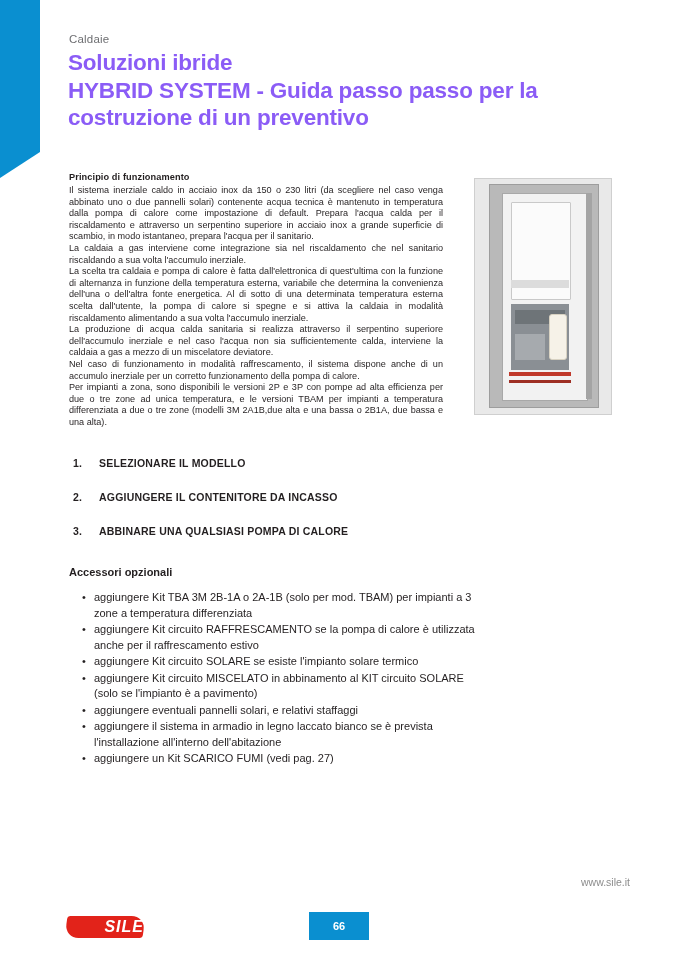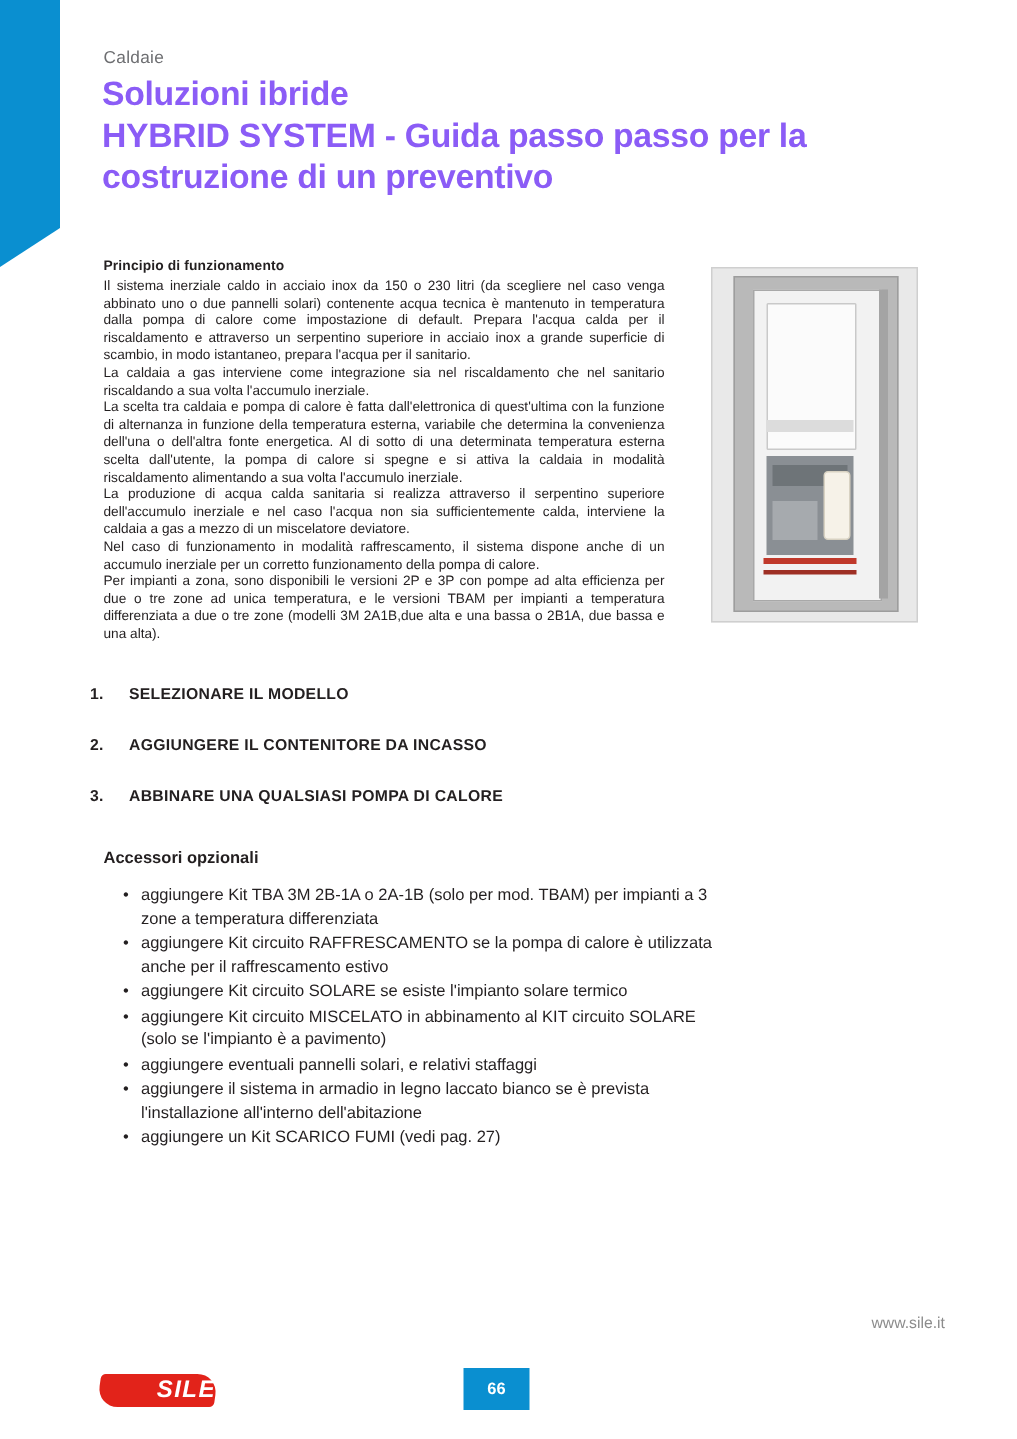--- a/index.html
+++ b/index.html
@@ -192,21 +192,21 @@
     right: 6px;
     top: 8px;
     width: 6px;
     height: 206px;
     background: #a4a4a4;
   }
 
   
   .steps {
     position: absolute;
-    left: 60px;
+    left: 73px;
     top: 457px;
     width: 460px;
   }
   .step {
     font-size: 10.5px;
     font-weight: bold;
     letter-spacing: 0.2px;
     margin-bottom: 22px;
     color: #231f20;
   }
@@ -287,21 +287,21 @@
     color: #ffffff;
     font-size: 16px;
     font-weight: bold;
     font-style: italic;
     letter-spacing: 1px;
   }
   .pagebox {
     position: absolute;
     left: 309px;
     top: 912px;
-    width: 44px;
+    width: 60px;
     height: 28px;
     background: #0a8fd0;
     color: #ffffff;
     font-size: 11px;
     font-weight: bold;
     text-align: center;
     line-height: 28px;
   }
   .site {
     position: absolute;

